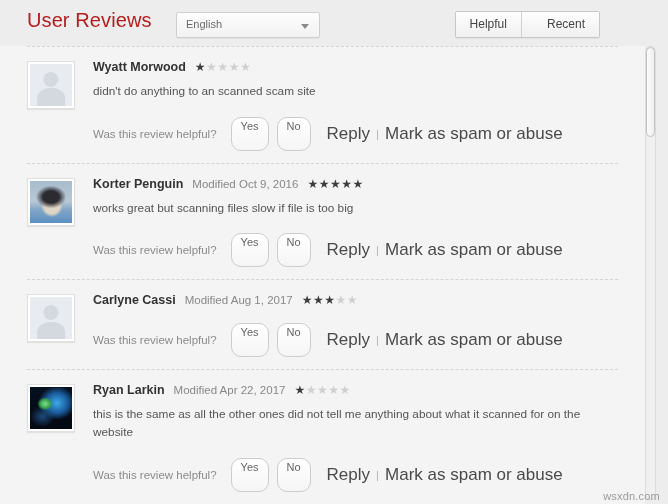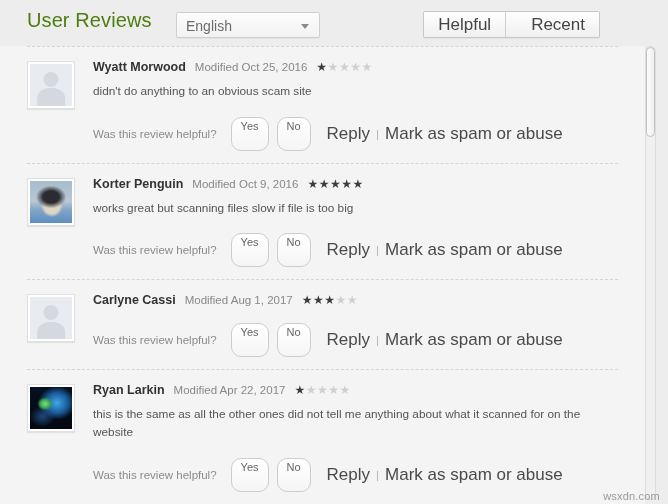--- a/index.html
+++ b/index.html
@@ -24,42 +24,42 @@
     top: 0; left: 0;
     width: 668px;
     height: 46px;
   }
 
   .page-title {
     position: absolute;
     left: 27px;
     top: 9px;
     font-size: 20px;
-    color: #4d7c0f;
+    color: #b91c1c;
     font-weight: normal;
     letter-spacing: 0.1px;
     white-space: nowrap;
   }
 
   .lang-select {
     position: absolute;
     left: 176px;
     top: 12px;
     width: 144px;
     height: 26px;
     background: linear-gradient(to bottom, #fdfdfd 0%, #f2f2f2 100%);
     border: 1px solid #cfcfcf;
     border-radius: 2px;
     box-shadow: 0 1px 0 rgba(0,0,0,0.04);
   }
   .lang-select .lang-label {
     position: absolute;
     left: 9px;
     top: 5px;
-    font-size: 14px;
+    font-size: 11px;
     color: #6b6b6b;
     white-space: nowrap;
   }
   .lang-select .caret {
     position: absolute;
     right: 10px;
     top: 11px;
     width: 0; height: 0;
     border-left: 4.5px solid transparent;
     border-right: 4.5px solid transparent;
@@ -75,21 +75,21 @@
     border: 1px solid #c8c8c8;
     border-radius: 2px;
     overflow: hidden;
     background: #fff;
     box-shadow: 0 1px 1px rgba(0,0,0,0.05);
   }
   .sort-btn {
     padding: 0 14px;
     height: 25px;
     line-height: 25px;
-    font-size: 17px;
+    font-size: 12px;
     color: #454545;
     background: linear-gradient(to bottom, #fefefe 0%, #f0f0f0 100%);
     border: none;
     cursor: pointer;
     white-space: nowrap;
     text-align: right;
   }
   .sort-btn.sep { border-left: 1px solid #d0d0d0; padding-left: 25px; }
 
   
@@ -297,24 +297,23 @@
 
   <div class="reviews" id="reviews-list">
       <div class="review">
         <div class="review-inner">
           <div class="avatar av-default">
             <div class="inner"></div>
           </div>
           <div class="review-body">
             <div class="review-head">
               <span class="author">Wyatt Morwood</span>
-              <span class="modified">Modified Oct 25, 2016</span>
               <span class="stars"><span class="s on">★</span><span class="s">★</span><span class="s">★</span><span class="s">★</span><span class="s">★</span></span>
             </div>
-            <div class="review-text">didn't do anything to an obvious scam site</div>
+            <div class="review-text">didn't do anything to an scanned scam site</div>
             <div class="helpful-row">
               <span class="helpful-q">Was this review helpful?</span>
               <span class="pill yes">Yes</span>
               <span class="pill no">No</span>
               <span class="link">Reply</span>
               <span class="divider-pipe">|</span>
               <span class="link spam">Mark as spam or abuse</span>
             </div>
           </div>
         </div>

